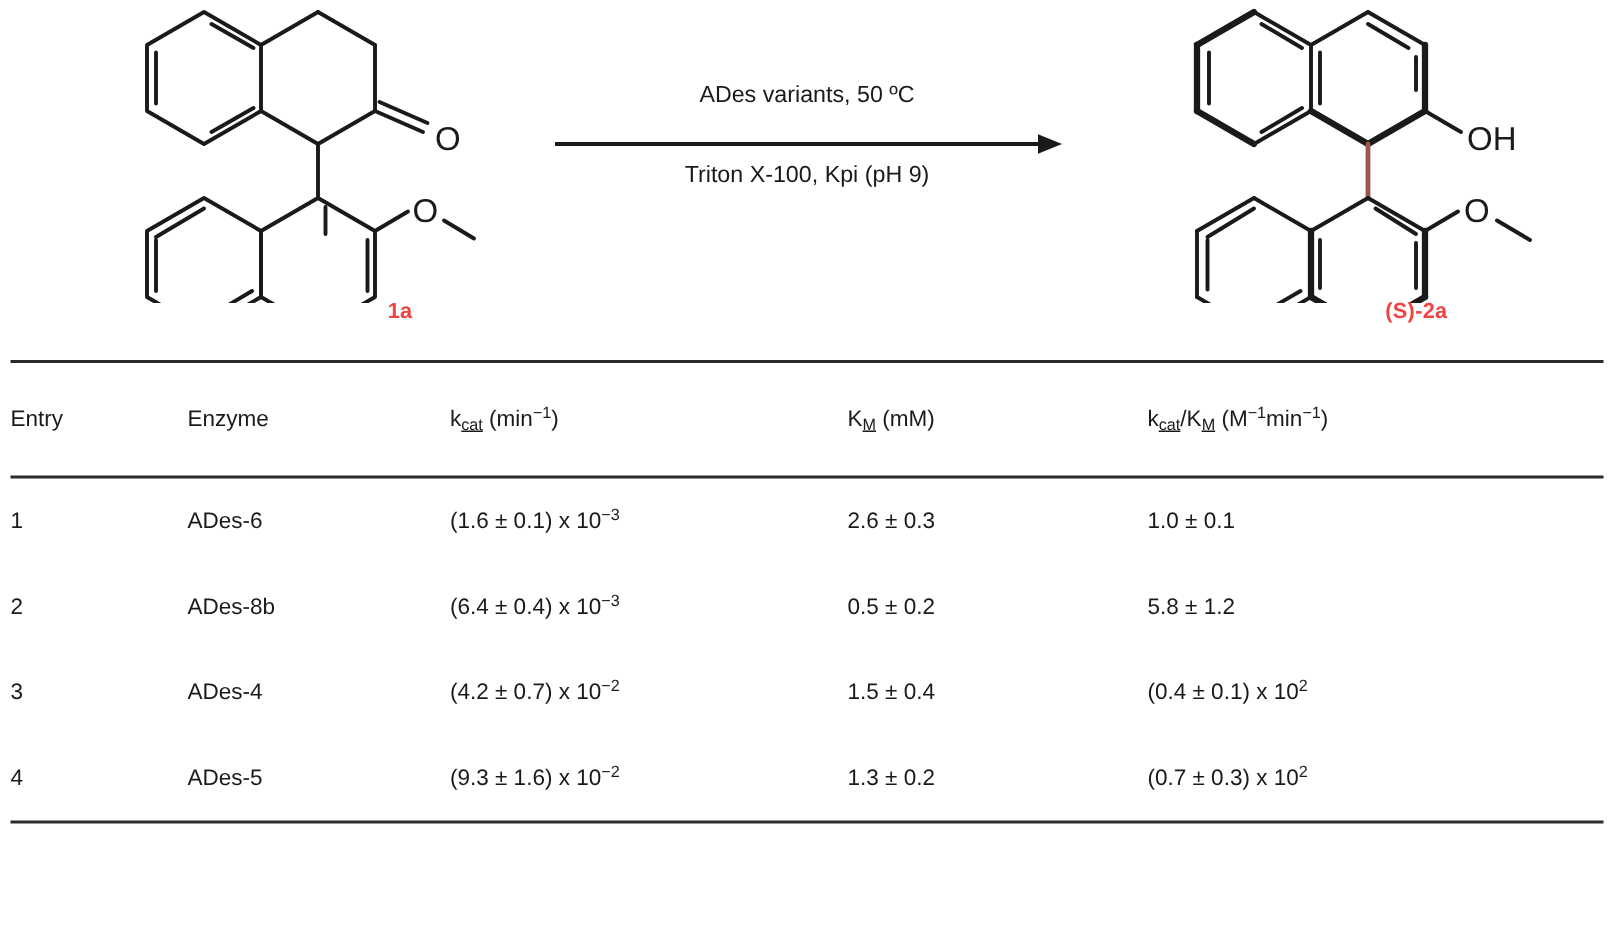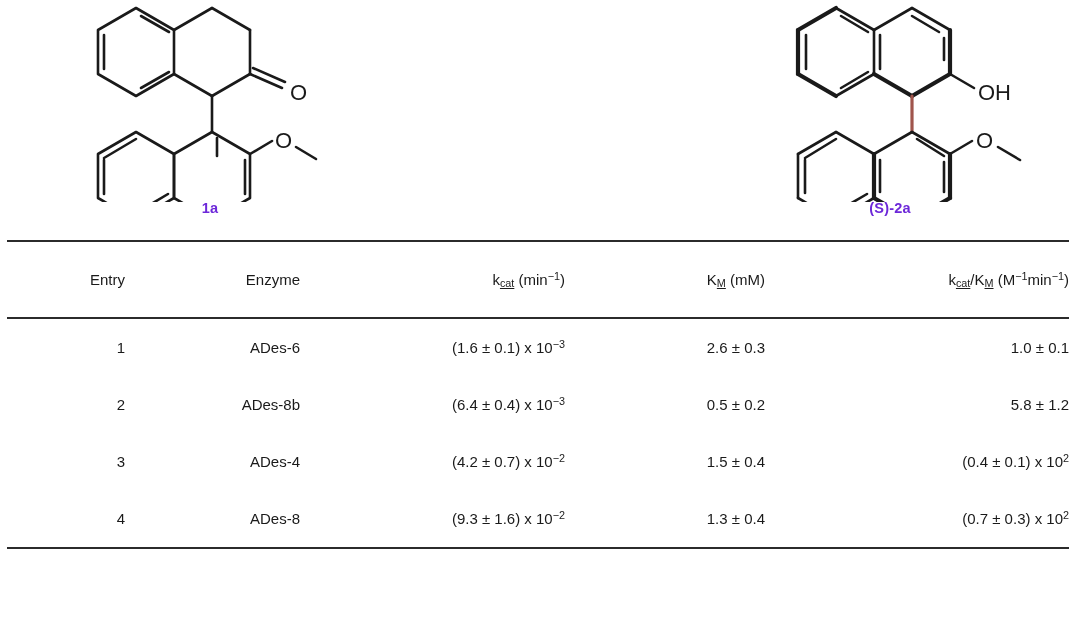--- a/index.html
+++ b/index.html
@@ -32,22 +32,22 @@
     position: absolute;
   }
   #substrate-structure { left: 60px; top: 2px; }
   #product-structure   { left: 760px; top: 2px; }
 
   .struct-label {
     position: absolute;
     font-size: 14.5px;
     font-weight: bold;
     letter-spacing: .2px;
-    color: #6d28d9;
-    text-align: center;
+    color: #ef4444;
+    text-align: right;
     white-space: nowrap;
   }
   #substrate-label { left: 145px; top: 200px; width: 130px; }
   #product-label   { left: 815px; top: 200px; width: 150px; }
 
   
   #arrow-block {
     position: absolute;
     left: 368px;
     top: 55px;
@@ -86,21 +86,21 @@
   #rule-top    { margin: 0; }
   #rule-header { margin: 0; }
   #rule-bottom { margin: 0; }
 
   table.kin {
     width: 100%;
     border-collapse: collapse;
     table-layout: fixed;
   }
   table.kin th, table.kin td {
-    text-align: right;
+    text-align: left;
     font-weight: normal;
     font-size: 15px;
     color: #1a1a1a;
     padding: 0;
     white-space: nowrap;
   }
   .header-row th { height: 75px; vertical-align: middle; }
   .data-row td   { height: 57px; vertical-align: middle; }
 
   
@@ -152,20 +152,28 @@
 
           <line x1="190" y1="152" x2="212" y2="139"></line>
           <line x1="236" y1="145" x2="256" y2="157"></line>
         </g>
         <text x="230" y="98" font-family="Liberation Sans, sans-serif" font-size="22" fill="#1a1a1a">O</text>
         <text x="215" y="146" font-family="Liberation Sans, sans-serif" font-size="22" fill="#1a1a1a">O</text>
       </svg>
     </div>
     <div class="struct-label" id="substrate-label">1a</div>
 
+    <div id="arrow-block">
+      <div class="cond-text" id="cond-above">ADes variants, 50 ºC</div>
+      <svg id="arrow-svg" width="340" height="20" viewBox="0 0 340 20" xmlns="http://www.w3.org/2000/svg">
+        <line x1="2" y1="10" x2="326" y2="10" stroke="#1a1a1a" stroke-width="2.6"></line>
+        <polygon points="324,3.5 340,10 324,16.5" fill="#1a1a1a"></polygon>
+      </svg>
+      <div class="cond-text" id="cond-below">Triton X-100, Kpi (pH 9)</div>
+    </div>
 
     <div class="struct" id="product-structure">
       <svg width="270" height="200" viewBox="0 0 270 200" xmlns="http://www.w3.org/2000/svg">
         <g fill="none" stroke="#1a1a1a" stroke-linecap="round" stroke-linejoin="round">
 
           <g stroke-width="4.2">
             <line x1="38" y1="28" x2="38" y2="72"></line>
             <line x1="38" y1="72" x2="76" y2="94"></line>
             <line x1="76" y1="6" x2="38" y2="28"></line>
           </g>
@@ -285,23 +293,23 @@
           </tr>
           <tr class="data-row">
             <td>3</td>
             <td>ADes-4</td>
             <td>(4.2 ± 0.7) x 10<sup>−2</sup></td>
             <td>1.5 ± 0.4</td>
             <td>(0.4 ± 0.1) x 10<sup>2</sup></td>
           </tr>
           <tr class="data-row">
             <td>4</td>
-            <td>ADes-8</td>
+            <td>ADes-5</td>
             <td>(9.3 ± 1.6) x 10<sup>−2</sup></td>
-            <td>1.3 ± 0.4</td>
+            <td>1.3 ± 0.2</td>
             <td>(0.7 ± 0.3) x 10<sup>2</sup></td>
           </tr>
         </tbody>
     </table>
 
     <div class="rule" id="rule-bottom"></div>
   </div>
 
 </div>
 

